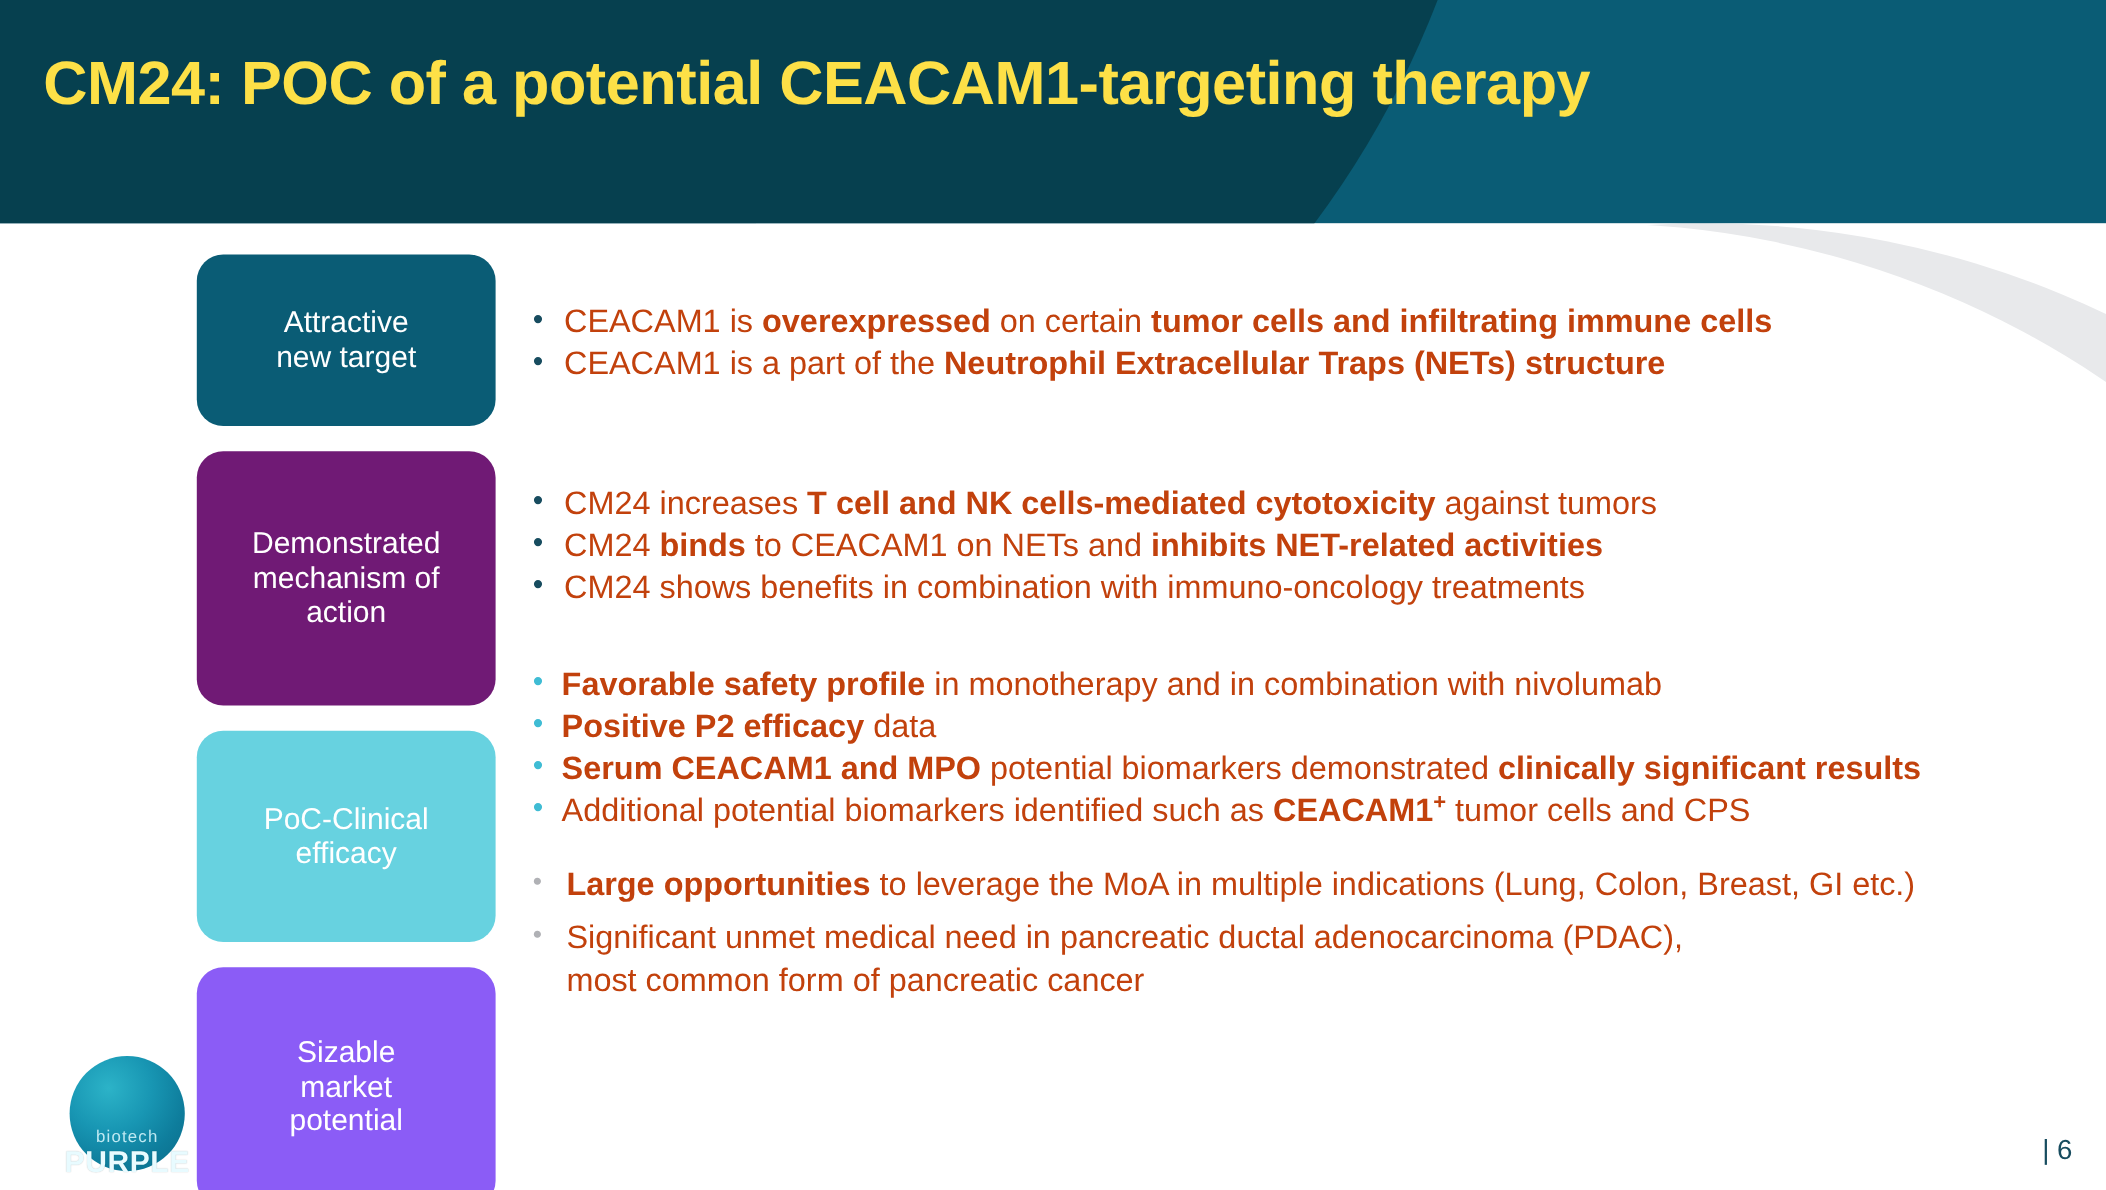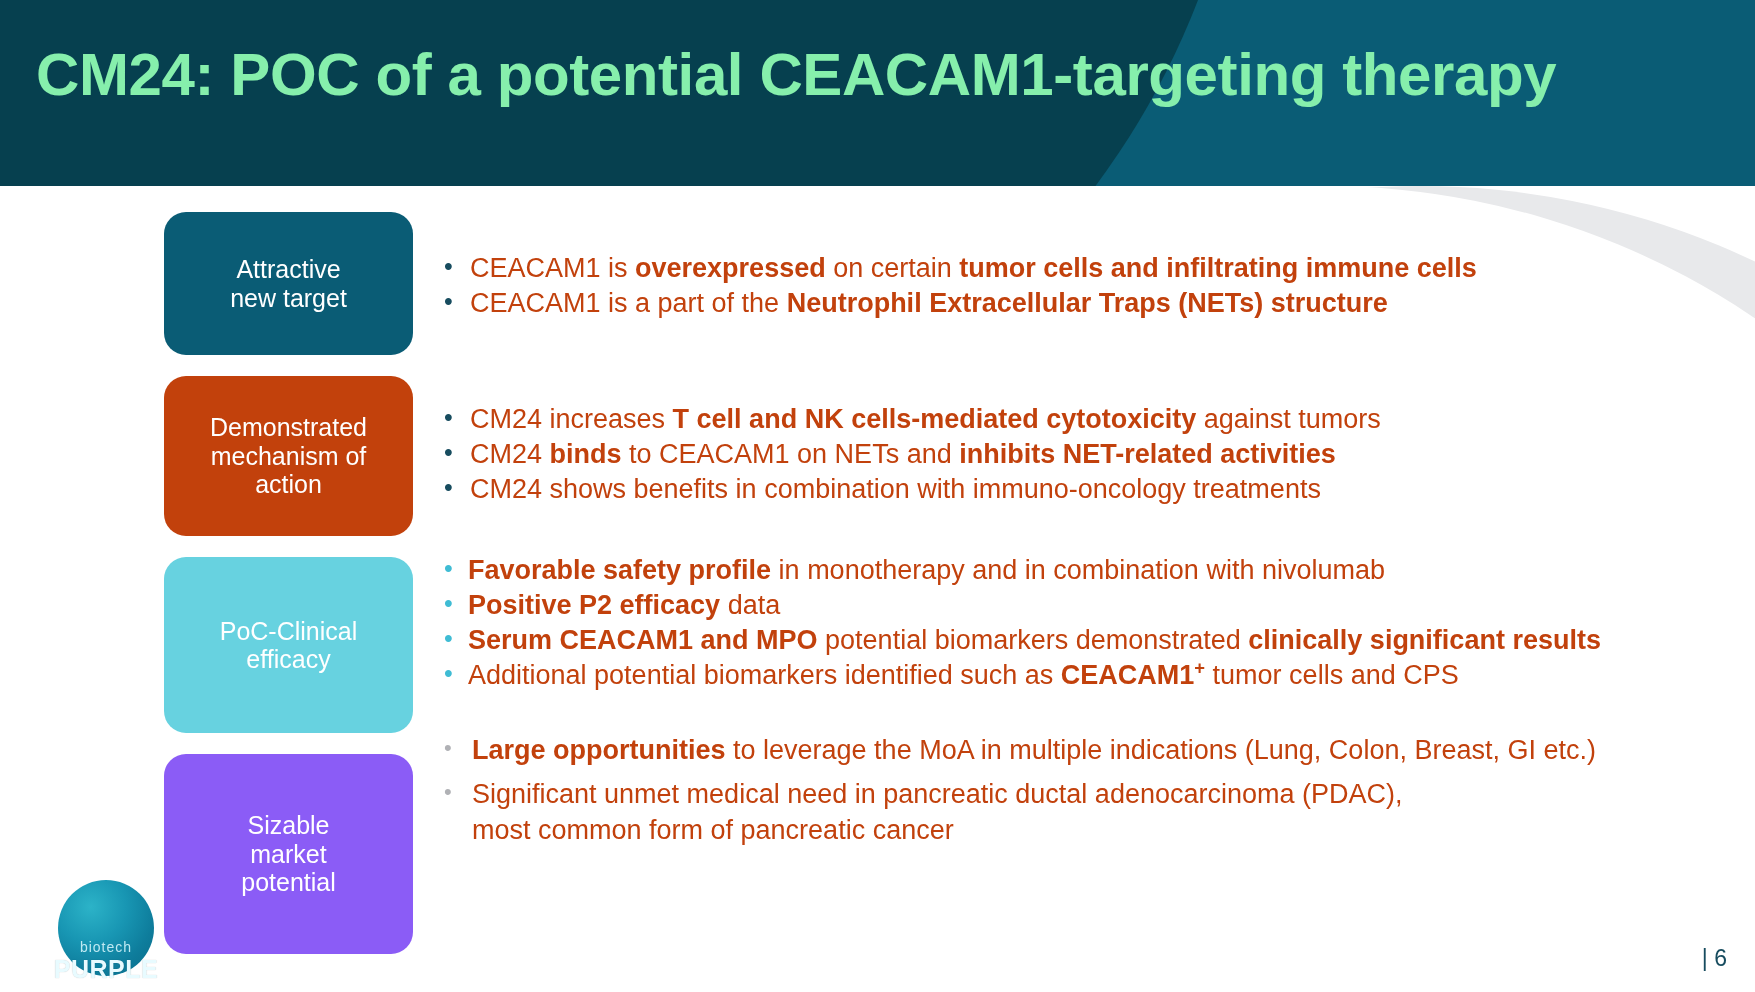--- a/index.html
+++ b/index.html
@@ -66,22 +66,22 @@
     top: 0;
     left: 0;
     width: 630px;
     height: 186px;
     background: #06404f;
   }
   .header-title {
     position: absolute;
     left: 36px;
     top: 40px;
-    color: #86efac;
-    font-size: 60px;
+    color: #fde047;
+    font-size: 51px;
     font-weight: bold;
     letter-spacing: -0.4px;
     white-space: nowrap;
     z-index: 3;
   }
 
   
   .boxes {
     position: absolute;
     left: 164px;
@@ -97,38 +97,38 @@
     display: flex;
     align-items: center;
     justify-content: center;
     text-align: center;
     font-size: 25px;
     line-height: 1.14;
     box-sizing: border-box;
     padding: 4px 10px;
   }
   .cat-box.b0 { height: 143px; background: #0a5c75; margin-bottom: 21px; }
-  .cat-box.b1 { height: 160px; background: #c2410c; margin-bottom: 21px; }
+  .cat-box.b1 { height: 212px; background: #701a75; margin-bottom: 21px; }
   .cat-box.b2 { height: 176px; background: #67d2e0; margin-bottom: 21px; }
   .cat-box.b3 { height: 200px; background: #8b5cf6; }
 
   
   .content {
     position: absolute;
     left: 440px;
     top: 212px;
     width: 1250px;
     z-index: 4;
     color: #154b5e;
   }
   .group { position: absolute; left: 0; }
   .group.g0 { top: 39px; }
   .group.g1 { top: 190px; }
   .group.g2 { top: 341px; }
-  .group.g3 { top: 521px; }
+  .group.g3 { top: 508px; }
 
   ul.bl {
     list-style: none;
     margin: 0;
     padding: 0;
   }
   ul.bl li {
     position: relative;
     padding-left: 30px;
     font-size: 27px;

